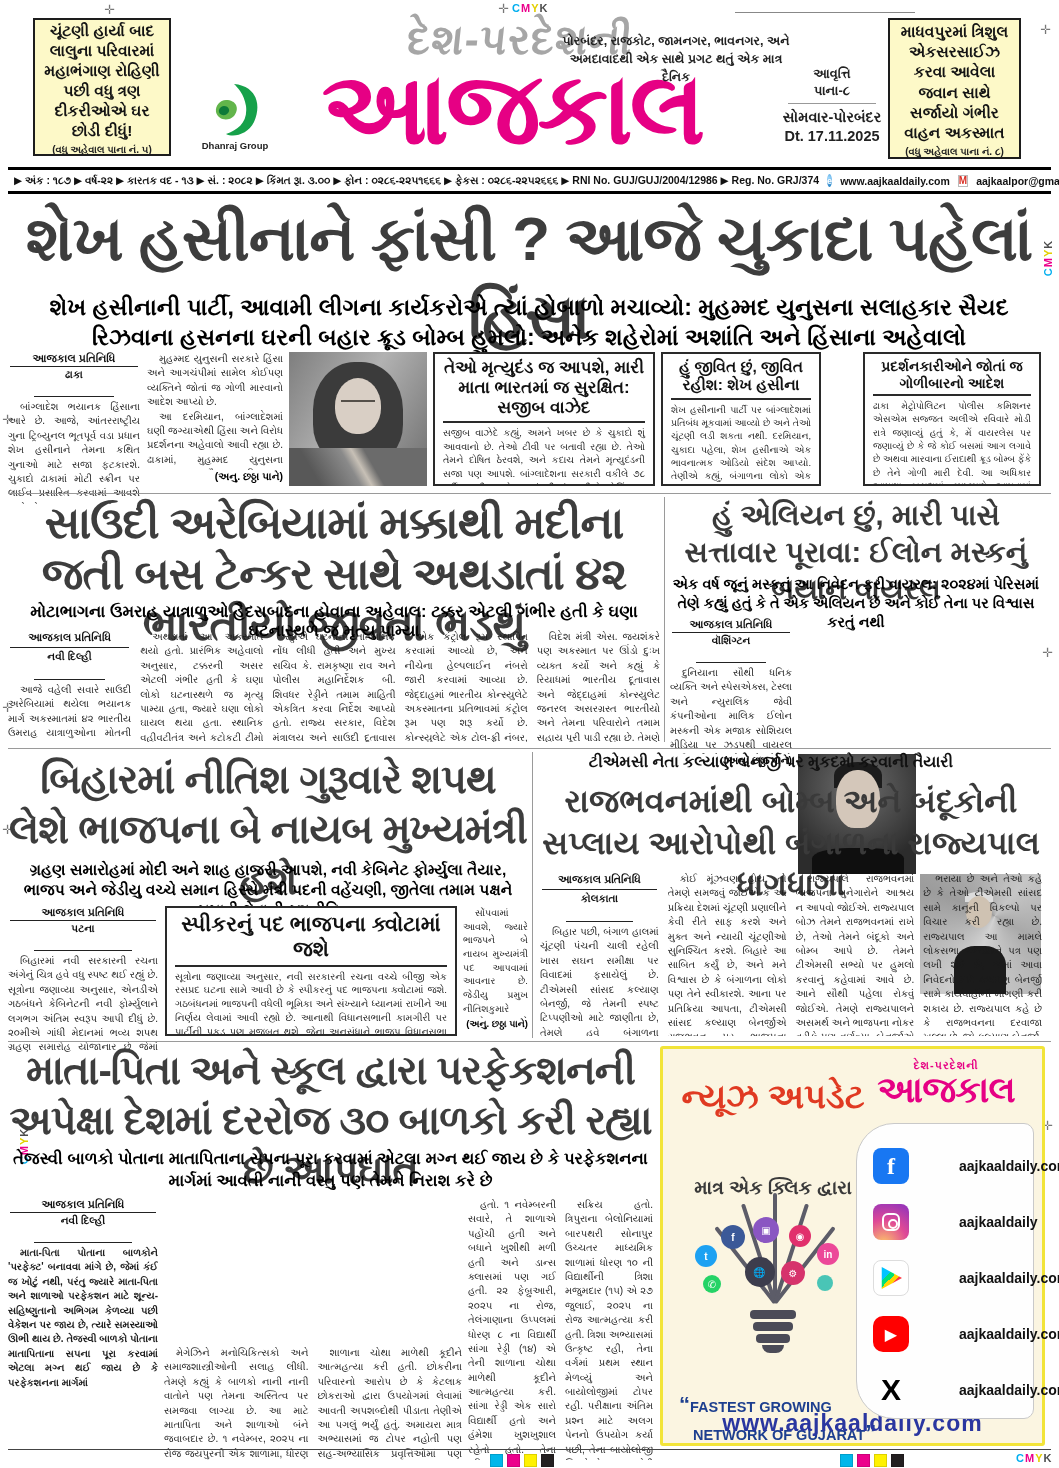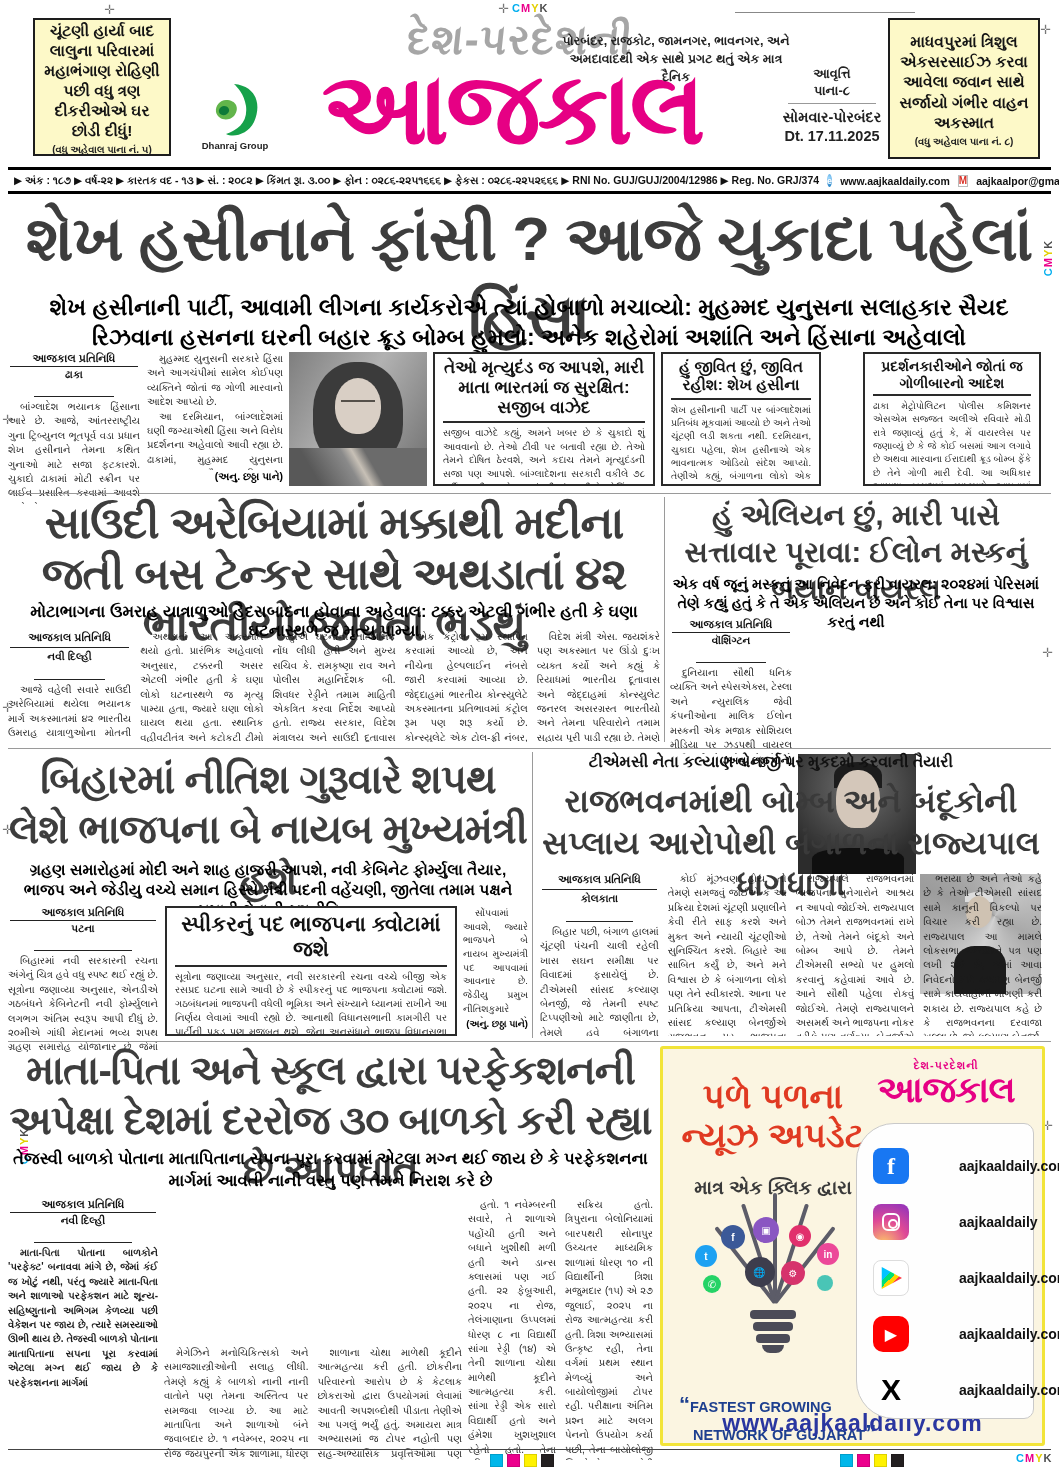--- a/index.html
+++ b/index.html
@@ -166,21 +166,21 @@
   <div class="abs ctr tagline" style="left:556px; top:32px; width:240px;">પોરબંદર, રાજકોટ, જામનગર, ભાવનગર, અને અમદાવાદથી એક સાથે પ્રગટ થતું એક માત્ર દૈનિક</div>
 
   <div class="abs ctr edition" style="left:780px; top:66px; width:104px;">
     <div>આવૃત્તિ</div>
     <div>પાના-૮</div>
     <div class="rule"></div>
     <div class="daydate">સોમવાર-પોરબંદર</div>
     <div class="daydate">Dt. 17.11.2025</div>
   </div>
 
-  <div class="abs ear" style="left:888px; top:18px; width:152px; height:141px;">
+  <div class="abs ear" style="left:888px; top:18px; width:133px; height:141px;">
     <div class="t">માધવપુરમાં ત્રિશુલ એકસરસાઈઝ કરવા આવેલા જવાન સાથે સર્જાયો ગંભીર વાહન અકસ્માત</div>
     <div class="r">(વધુ અહેવાલ પાના નં. ૮)</div>
   </div>
 
   <div class="abs" id="infobar">
     <span>▶ અંક : ૧૮૭  ▶ વર્ષ-૨૨  ▶ કારતક વદ - ૧૩  ▶ સં. : ૨૦૮૨  ▶ કિંમત રૂા. ૩.૦૦  ▶ ફોન : ૦૨૮૬-૨૨૫૧૬૬૬  ▶ ફેકસ : ૦૨૮૬-૨૨૫૨૬૬૬  ▶ RNI No. GUJ/GUJ/2004/12986  ▶ Reg. No. GRJ/374</span>
     <span class="globe-ico">e</span>
     <span>www.aajkaaldaily.com</span>
     <span class="mail-ico">M</span>
     <span>aajkaalpor@gmail.com</span>
@@ -340,21 +340,20 @@
     <div class="col">
         <p>હતો. ૧ નવેમ્બરની સવારે, તે શાળાએ પહોંચી હતી અને બધાને ખુશીથી મળી હતી અને ડાન્સ ક્લાસમાં પણ ગઈ હતી. ૨૨ ફેબ્રુઆરી, ૨૦૨૫ ના રોજ, તેલંગાણાના ઉપ્પલમાં ધોરણ ૮ ના વિદ્યાર્થી સાંગા રેડ્ડી (૧૪) એ તેની શાળાના ચોથા માળેથી કૂદીને આત્મહત્યા કરી. સાંગા રેડ્ડી એક સારો વિદ્યાર્થી હતો અને હંમેશા ખુશખુશાલ રહેતો હતો. તેના પરિવારના જણાવ્યા મુજબ, શારીરિક શિક્ષણ શિક્ષકે તેને વર્ગની સામે સીસીટીવી કેમેરાને ભૂલથી શિક્ષા બદલાવવા બાબતે ઠપકો આપ્યો હતો અને કથિત રીતે તેને થપ્પડ મારી હતી. તેના સહપાઠીઓના હાસ્યથી પરેશાન થઈને, સાંગા રેડ્ડીએ શૌચાલયની પરવાનગી માંગી અને પછી આ આત્યંતિક પગલું ભર્યું. મિત્રોએ જણાવ્યું કે તે શાળાના રમતગમત કાર્યક્રમોમાં પણ</p>
       </div>
     <div class="col">
         <p>સક્રિય હતો. ત્રિપુરાના બેલોનિયામાં બારપથરી સોનાપુર ઉચ્ચતર માધ્યમિક શાળામાં ધોરણ ૧૦ ની વિદ્યાર્થીની ત્રિશા મજુમદાર (૧૫) એ ૨૭ જુલાઈ, ૨૦૨૫ ના રોજ આત્મહત્યા કરી હતી. ત્રિશા અભ્યાસમાં ઉત્કૃષ્ટ રહી, તેના વર્ગમાં પ્રથમ સ્થાન મેળવ્યું અને બાયોલોજીમાં ટોપર રહી. પરીક્ષાના અંતિમ પ્રશ્ન માટે અલગ પેનનો ઉપયોગ કર્યા પછી, તેના બાયોલોજી શિક્ષકે તેના પર ચોરી કરવાનો આરોપ લગાવ્યો, અને તેની ઉત્તરવહી ફેંકી દીધી અને વર્ગમાં તેને ઠપકો આપ્યો. આનાથી દુઃખી થઈને, ત્રિશા શાળાએથી ઘરે પાછી આવી અને જંતુનાશક દવા પી લીધી. એ નોંધનીય છે કે તેના આખા પરિવારને ત્રિશાની પ્રતિભા પર ઘણી આશા હતી.</p>
       </div>
   </div>
 
   <div class="abs" id="adbox">
     <div class="abs red1" style="left:10px; top:28px; width:200px;">
-      <div>પળે પળના</div>
       <div>ન્યૂઝ અપડેટ</div>
     </div>
     <div class="abs" style="right:16px; top:10px; width:160px;">
       <div class="adlogo-pre">દેશ-પરદેશની</div>
       <div class="adlogo">આજકાલ</div>
     </div>
     <div class="abs click" style="left:10px; top:128px; width:200px;">માત્ર એક ક્લિક દ્વારા</div>
 
     <div class="tree" style="left:30px; top:168px; width:160px; height:160px;">
       <div class="stem" style="height:96px; transform:rotate(-38deg);"></div>

